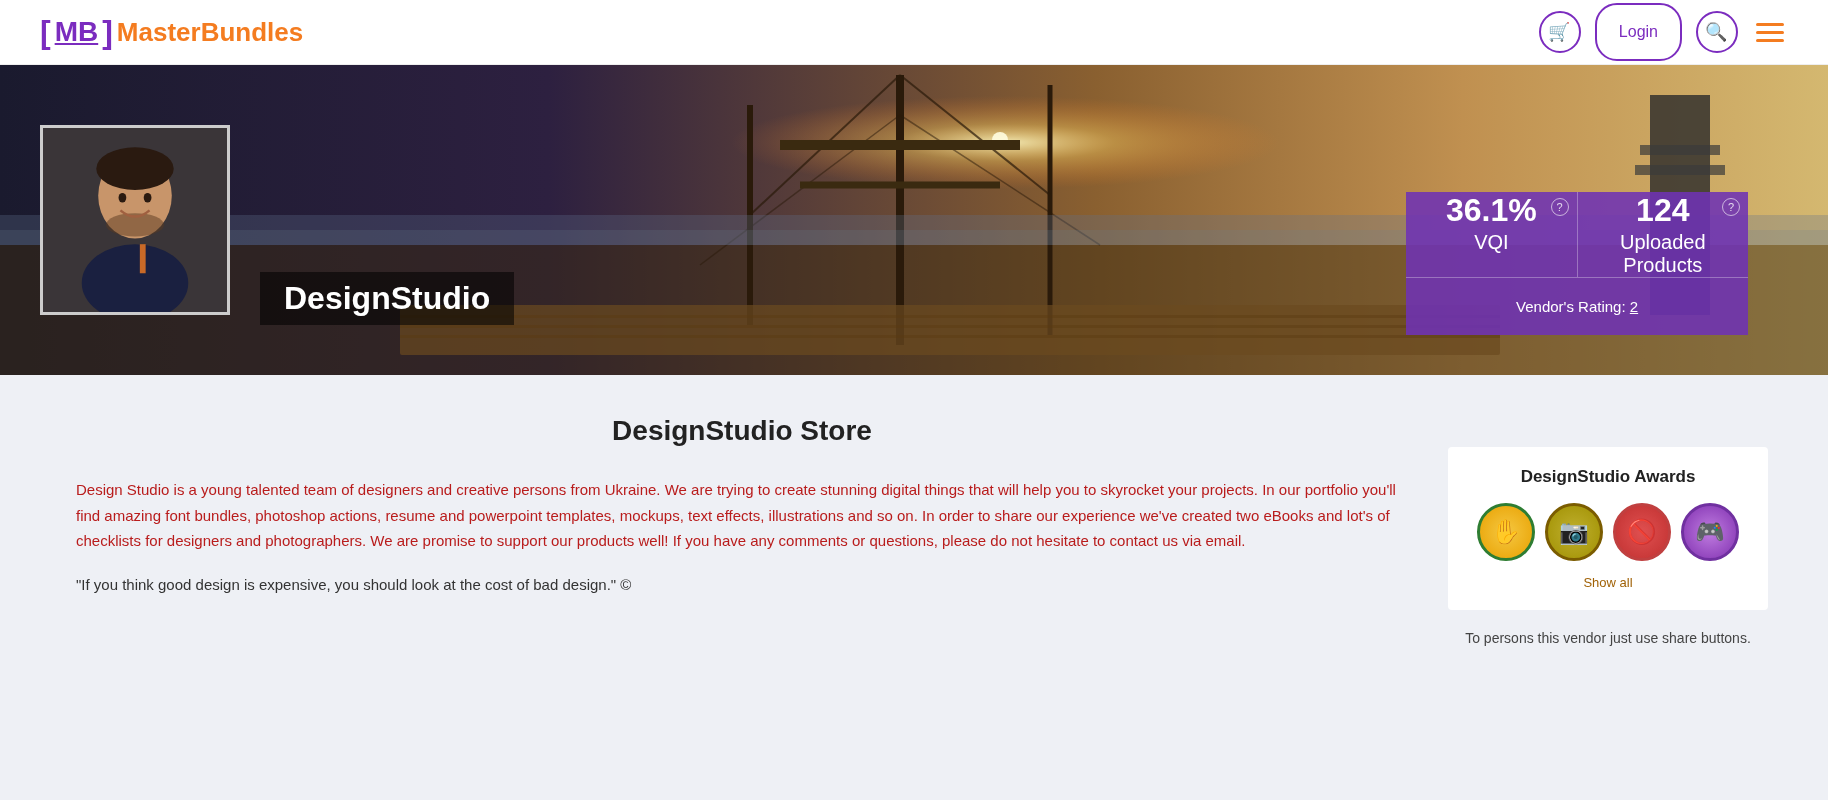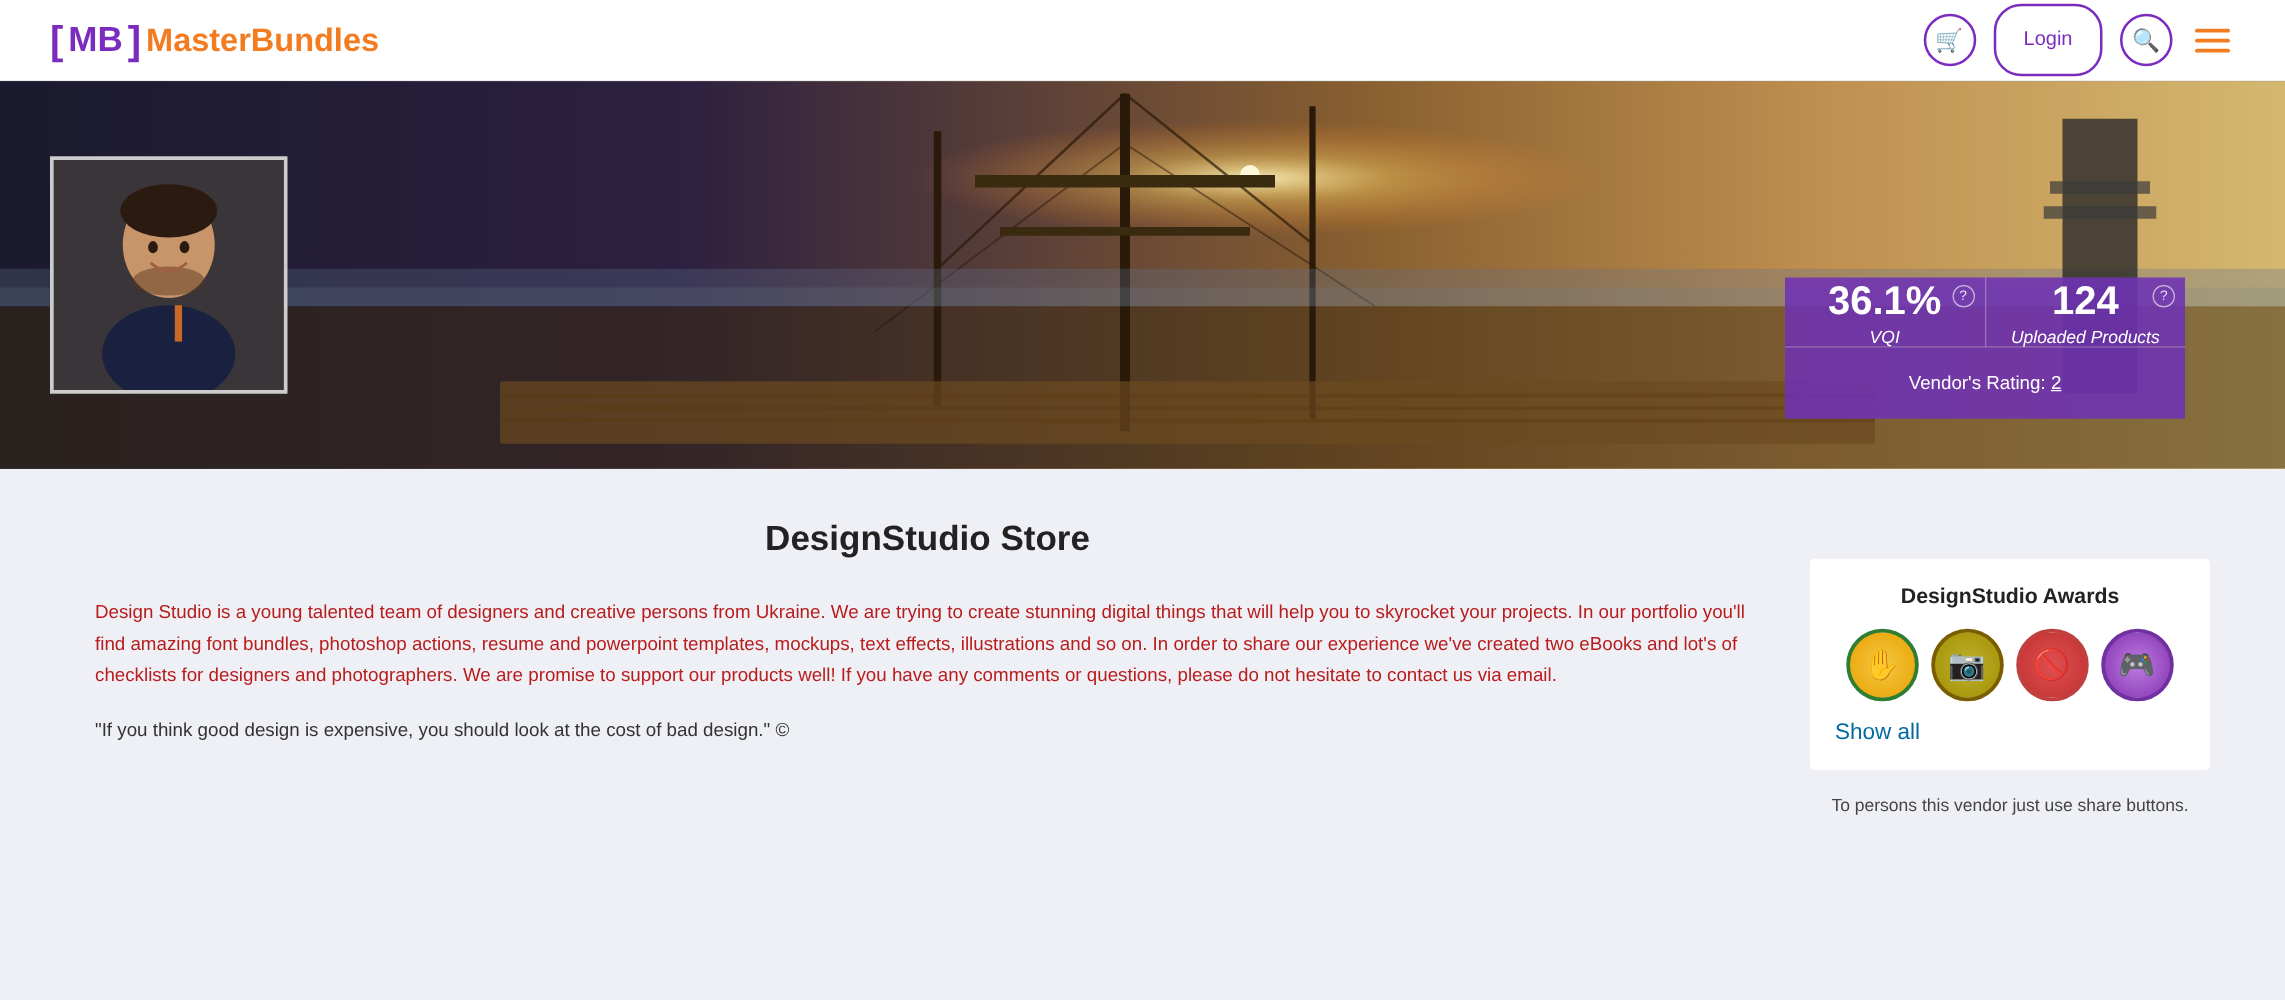--- a/index.html
+++ b/index.html
@@ -22,20 +22,21 @@
     }
     .logo-bracket {
       color: #7b2cbf;
       font-size: 32px;
       font-weight: 700;
     }
     .logo-mb {
       color: #7b2cbf;
       font-size: 28px;
       font-weight: 900;
+      text-decoration: underline;
     }
     .logo-text {
       color: #f47c20;
       font-size: 26px;
       font-weight: 700;
     }
     .header-right {
       display: flex;
       align-items: center;
       gap: 14px;
@@ -158,25 +159,24 @@
     }
     .stat-cell + .stat-cell {
       border-left: 1px solid rgba(255,255,255,0.3);
     }
     .stat-number {
       font-size: 32px;
       font-weight: 900;
       display: block;
     }
     .stat-label {
-      font-size: 14px;
+      font-size: 20px;
       font-weight: 400;
       display: block;
       margin-top: 2px;
-      font-style: italic;
     }
     .stat-help {
       position: absolute;
       top: 6px;
       right: 8px;
       width: 18px;
       height: 18px;
       border-radius: 50%;
       border: 1px solid rgba(255,255,255,0.6);
       font-size: 11px;
@@ -260,23 +260,23 @@
       justify-content: center;
       font-size: 24px;
       font-weight: 700;
     }
     .award-badge-1 { background: radial-gradient(circle, #f5c842, #e8a000); border: 3px solid #2e7d32; }
     .award-badge-2 { background: radial-gradient(circle, #c0b030, #a09000); border: 3px solid #7b5c00; }
     .award-badge-3 { background: radial-gradient(circle, #e05050, #c03030); border: 3px solid #c04040; }
     .award-badge-4 { background: radial-gradient(circle, #c07de0, #8030b0); border: 3px solid #7030a0; }
     .show-all-link {
       display: block;
-      text-align: left;
-      color: #0369a1;
-      font-size: 18px;
+      text-align: center;
+      color: #a16207;
+      font-size: 13px;
       text-decoration: none;
       font-weight: 500;
     }
     .support-text {
       text-align: center;
       font-size: 14px;
       color: #444;
       margin-top: 16px;
     }
   </style>
@@ -374,20 +374,23 @@
         <rect x="100" y="120" width="6" height="30" fill="#f47c20" opacity="0.8"></rect>
 
         <path d="M80 85 Q95 98 110 85" stroke="#a06040" stroke-width="2.5" fill="none"></path>
 
         <ellipse cx="82" cy="72" rx="4" ry="5" fill="#2a1a10"></ellipse>
         <ellipse cx="108" cy="72" rx="4" ry="5" fill="#2a1a10"></ellipse>
       </svg>
     </div>
   </div>
 
+  <div class="vendor-name-box">
+    <span class="vendor-name">DesignStudio</span>
+  </div>
 
   <div class="stats-box">
     <div class="stats-row">
       <div class="stat-cell">
         <span class="stat-number">36.1%</span>
         <span class="stat-label">VQI</span>
         <div class="stat-help">?</div>
       </div>
       <div class="stat-cell">
         <span class="stat-number">124</span>

